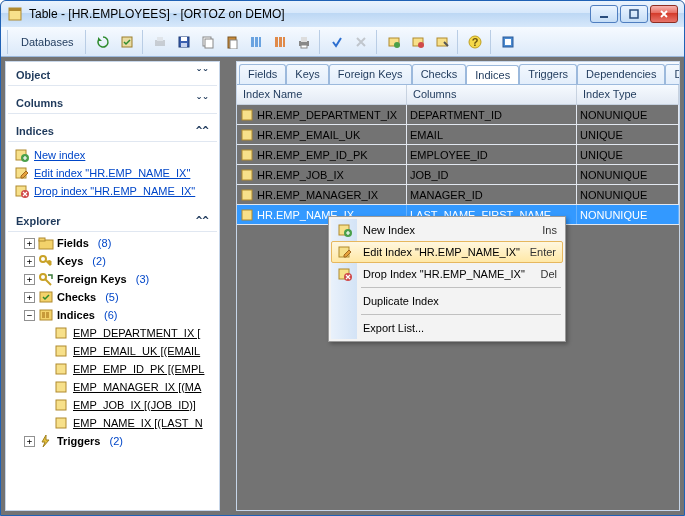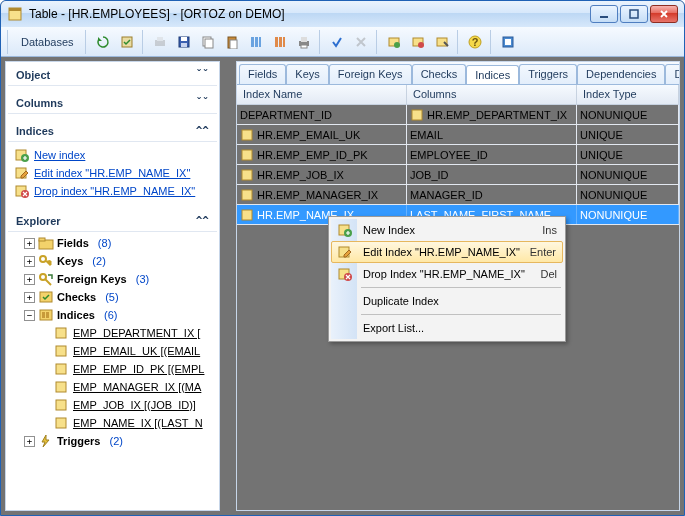--- a/index.html
+++ b/index.html
@@ -323,29 +323,29 @@
         <div class="tab">Dat</div>
 
       </div>
       <div class="grid-header">
         <div class="gh gh1">Index Name</div>
         <div class="gh gh2">Columns</div>
         <div class="gh gh3">Index Type</div>
       </div>
       <div>
         <div class="grid-row">
+            <div class="gc gc1">
+              <span class="row-icon">
+                <svg width="14" height="14">
+                  <rect x="2" y="2" width="10" height="10" fill="#f7e08a" stroke="#b08a2e"></rect>
+                </svg>
+              </span>
+              <span>HR.EMP_DEPARTMENT_IX</span>
+            </div>
             <div class="gc gc2">DEPARTMENT_ID</div>
-            <div class="gc gc1">
-              <span class="row-icon">
-                <svg width="14" height="14">
-                  <rect x="2" y="2" width="10" height="10" fill="#f7e08a" stroke="#b08a2e"></rect>
-                </svg>
-              </span>
-              <span>HR.EMP_DEPARTMENT_IX</span>
-            </div>
             <div class="gc gc3">NONUNIQUE</div>
           </div>
         <div class="grid-row">
             <div class="gc gc1">
               <span class="row-icon">
                 <svg width="14" height="14">
                   <rect x="2" y="2" width="10" height="10" fill="#f7e08a" stroke="#b08a2e"></rect>
                 </svg>
               </span>
               <span>HR.EMP_EMAIL_UK</span>

